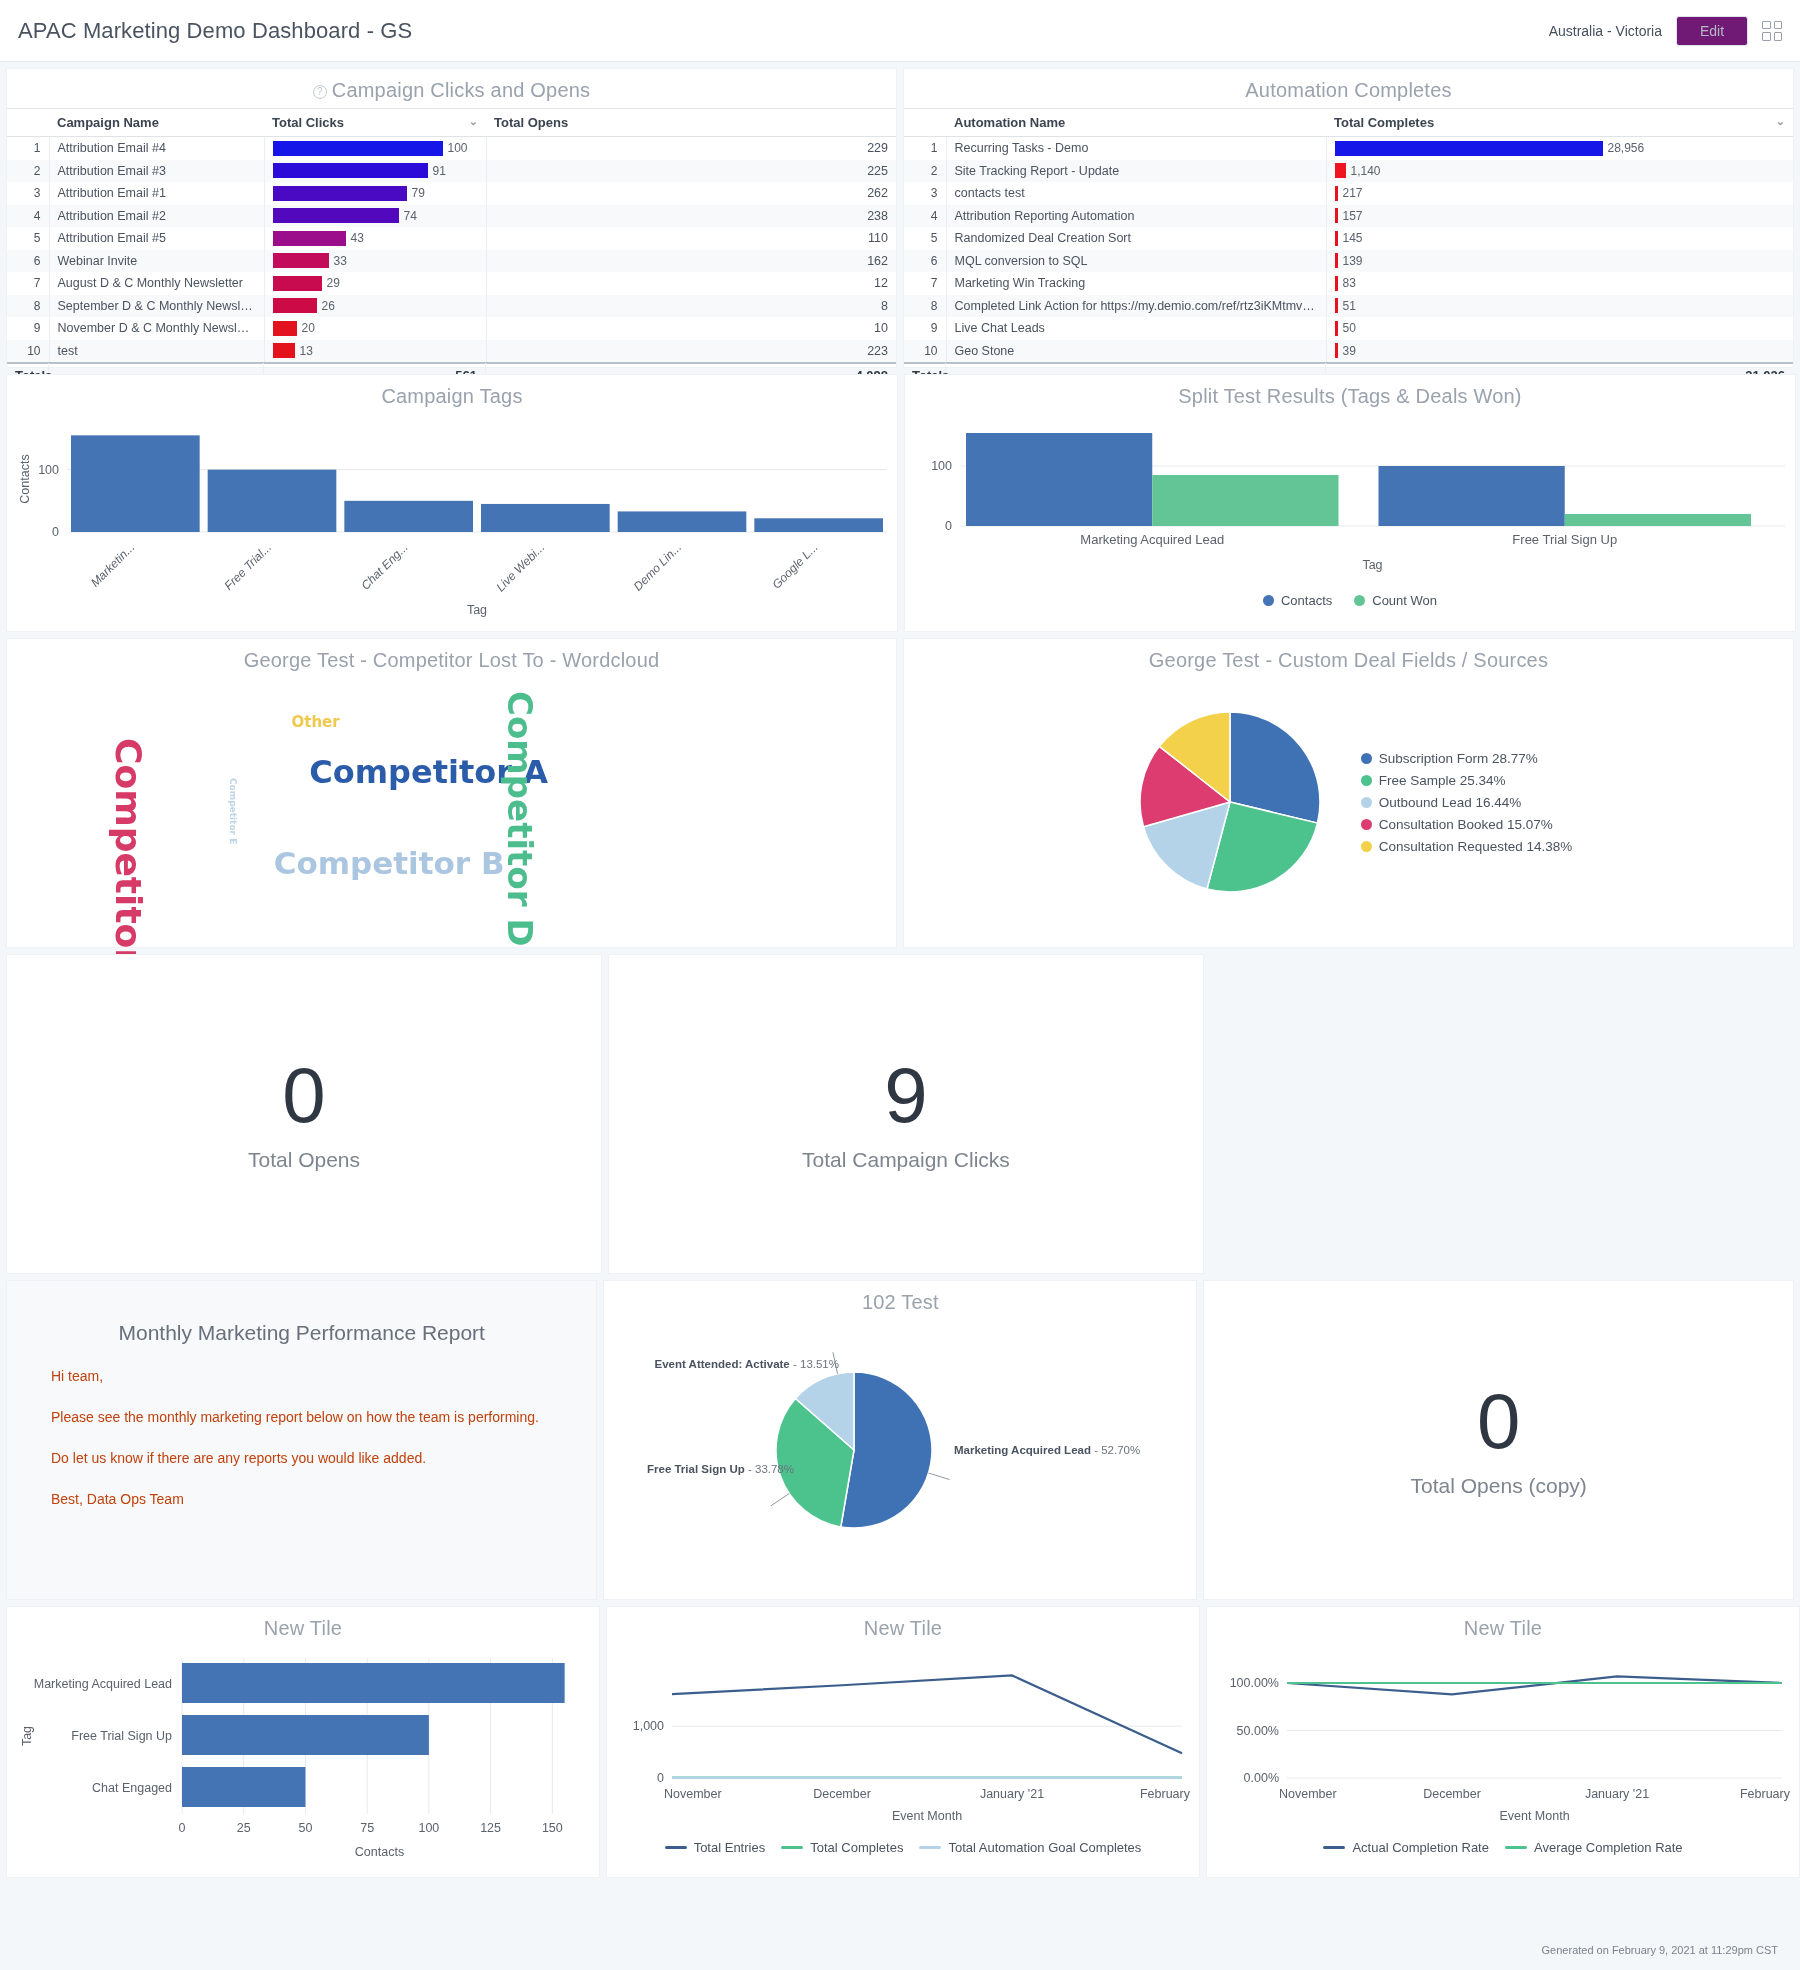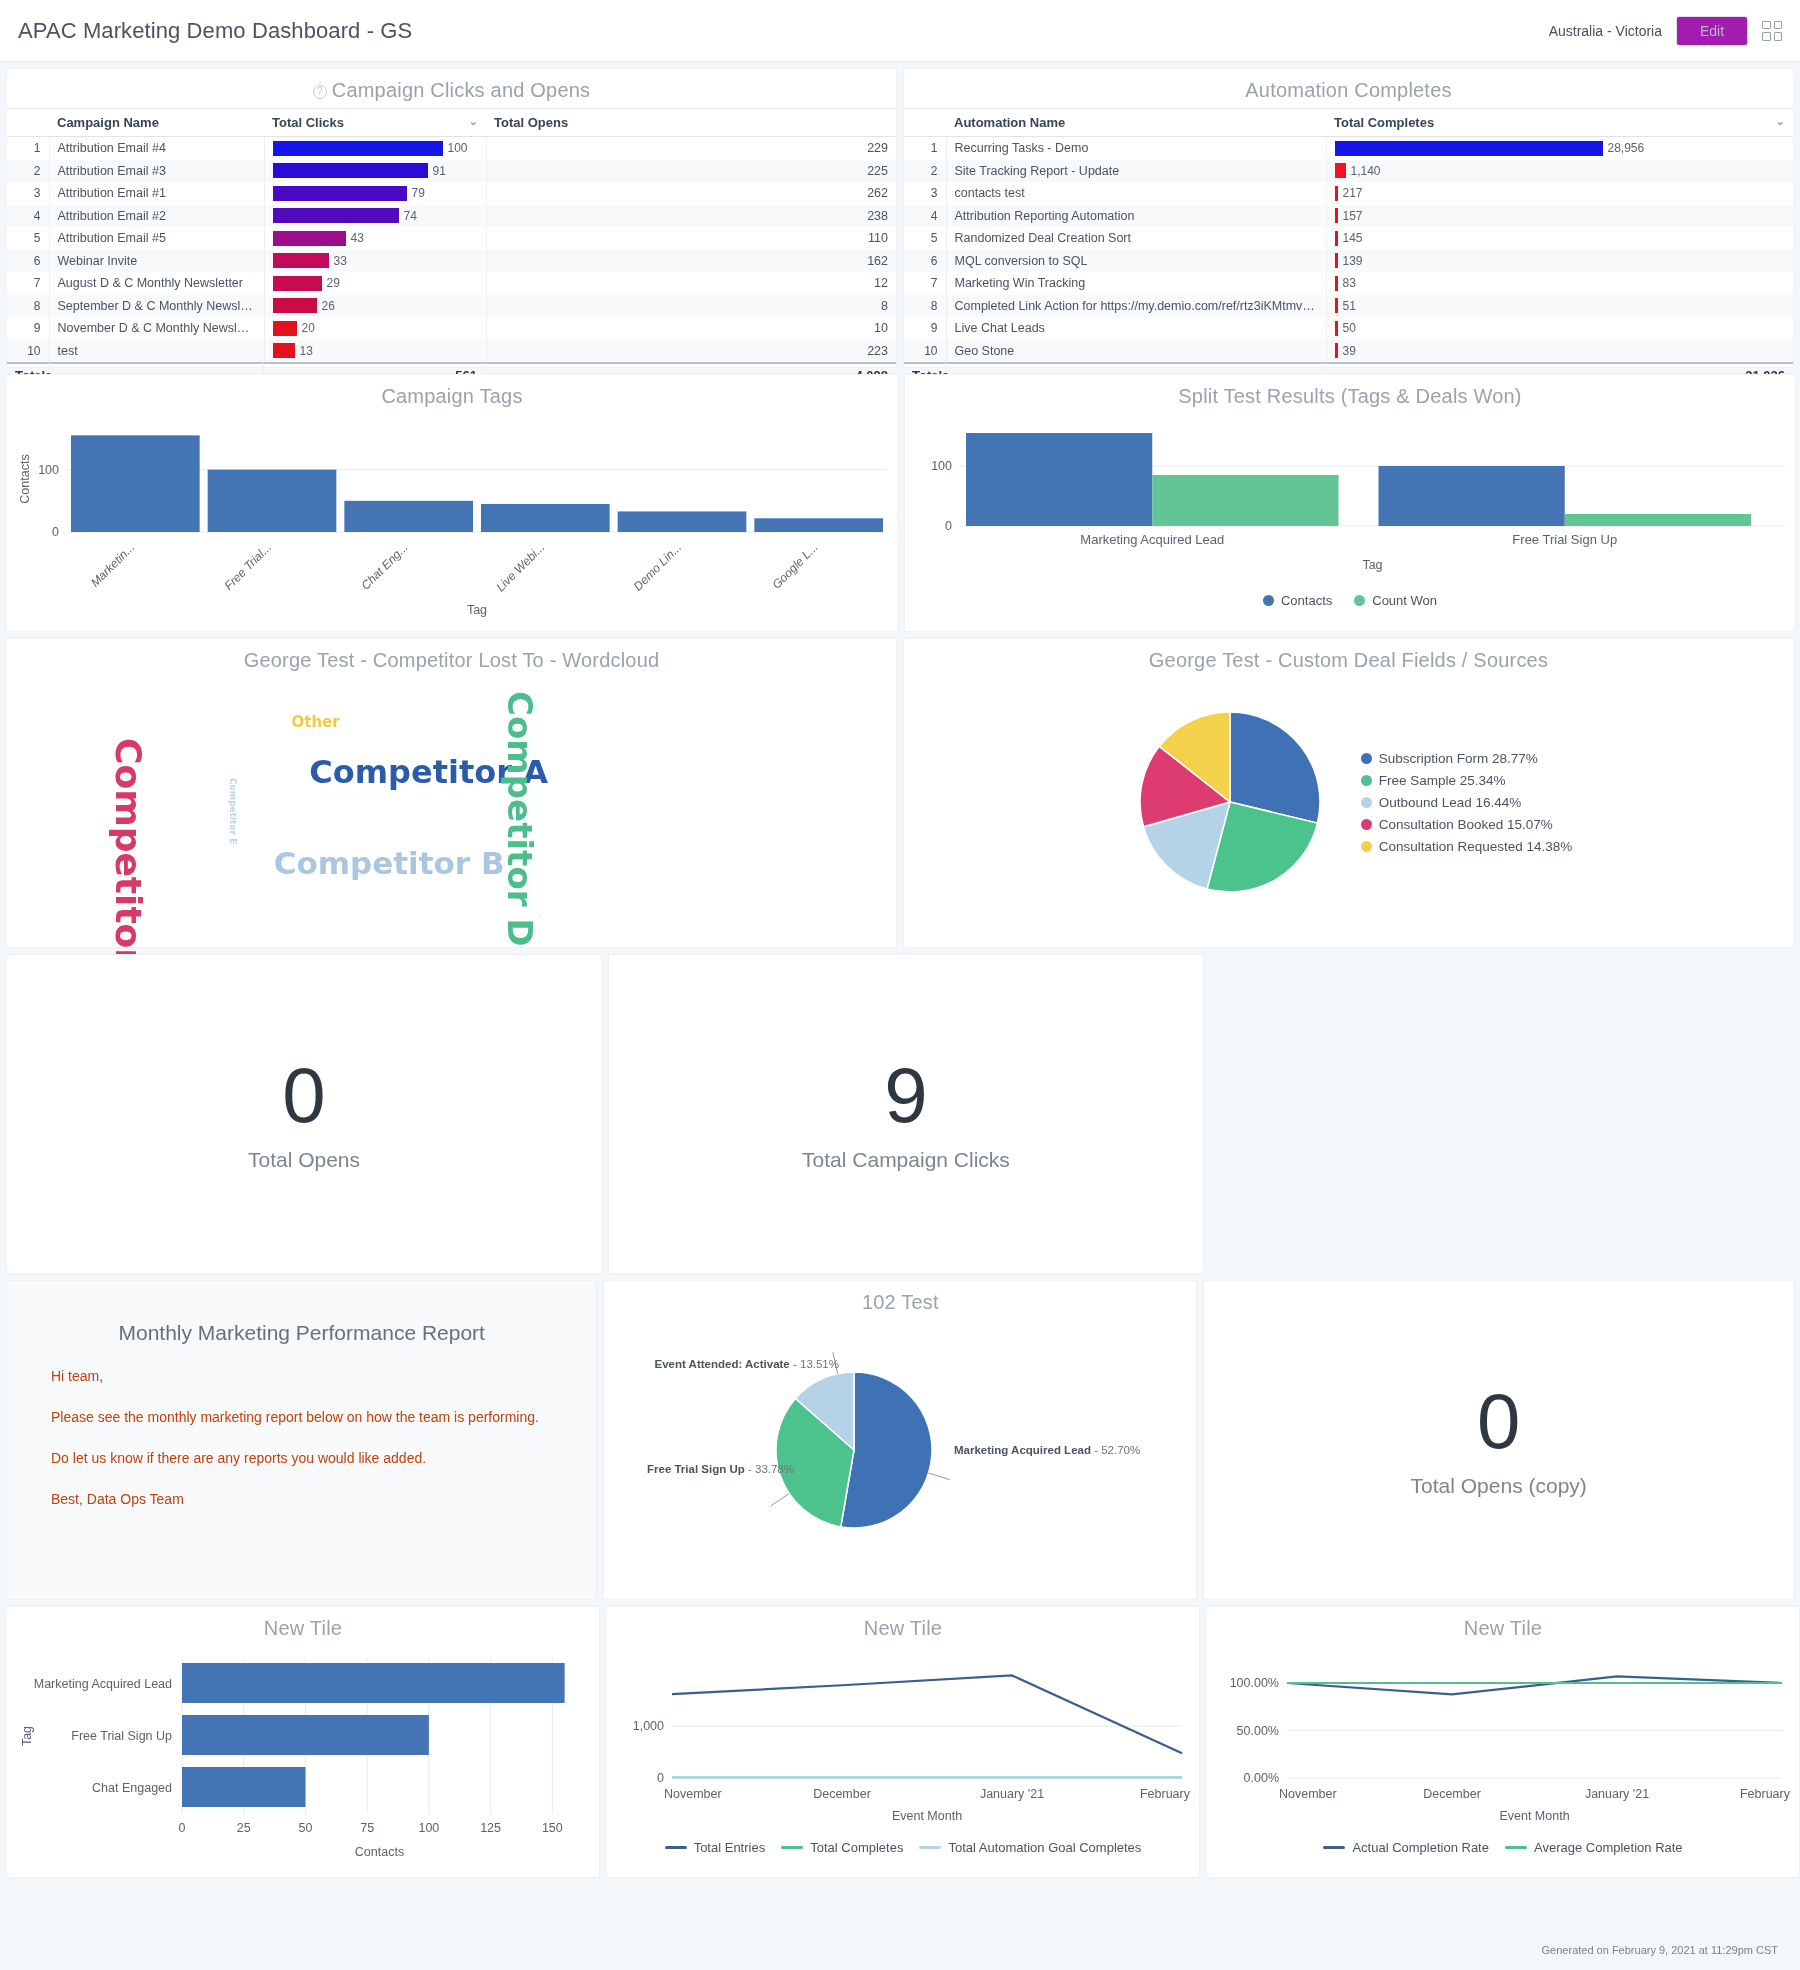--- a/index.html
+++ b/index.html
@@ -15,21 +15,21 @@
   
   .header {
     height: 62px; background: #ffffff; border-bottom: 1px solid #e3e8ee;
     display: flex; align-items: center; padding: 0 18px; flex: 0 0 62px;
   }
   .header-title { font-size: 22px; color: #4a5360; font-weight: 400; letter-spacing: .1px; }
   .header-right { margin-left: auto; display: flex; align-items: center; gap: 14px; }
   .locale-text { font-size: 14px; color: #44505e; }
   .edit-btn {
     width: 72px; height: 30px; border: 1px solid #dfe4ea; border-radius: 3px;
-    background: #a21caf; color: #b3bac4; font-size: 14px;
+    background: #701a75; color: #b3bac4; font-size: 14px;
     display: flex; align-items: center; justify-content: center;
   }
   .grid-icon { width: 20px; height: 20px; display: grid; grid-template-columns: 1fr 1fr; grid-template-rows: 1fr 1fr; gap: 3px; }
   .grid-icon i { display: block; border: 1.5px solid #98a0ab; border-radius: 1px; }
 
   
   .board { flex: 1; padding: 6px 6px 0 6px; display: flex; flex-direction: column; gap: 6px; }
   .row { display: flex; gap: 6px; }
   .tile { background: #fff; border: 1px solid #eef1f5; position: relative; }
   .tile-title {

